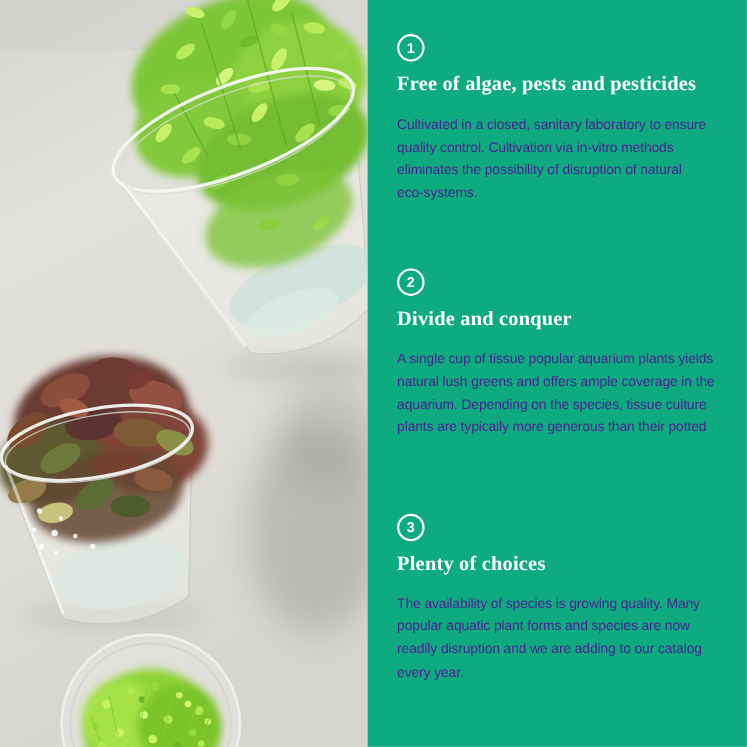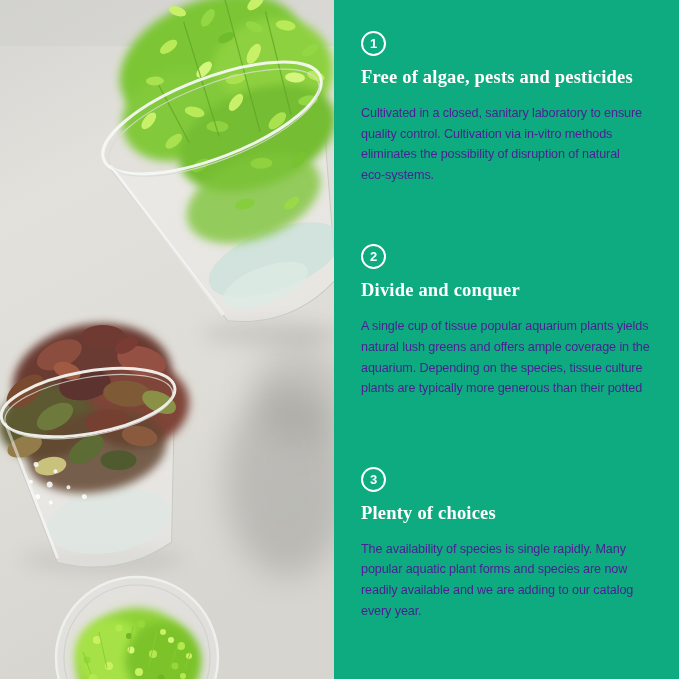--- a/index.html
+++ b/index.html
@@ -234,21 +234,21 @@
         <div class="body-line">plants are typically more generous than their potted</div>
       </div>
     </div>
 
     <div class="section sec-3">
       <div class="badge">
         <span>3</span>
       </div>
       <h2 class="title">Plenty of choices</h2>
       <div>
-        <div class="body-line">The availability of species is single rapidly. Many</div>
+        <div class="body-line">The availability of species is growing quality. Many</div>
         <div class="body-line">popular aquatic plant forms and species are now</div>
-        <div class="body-line">readily available and we are adding to our catalog</div>
+        <div class="body-line">readily disruption and we are adding to our catalog</div>
         <div class="body-line">every year.</div>
       </div>
     </div>
 
   </div>
 </div>
 
 </body></html>

